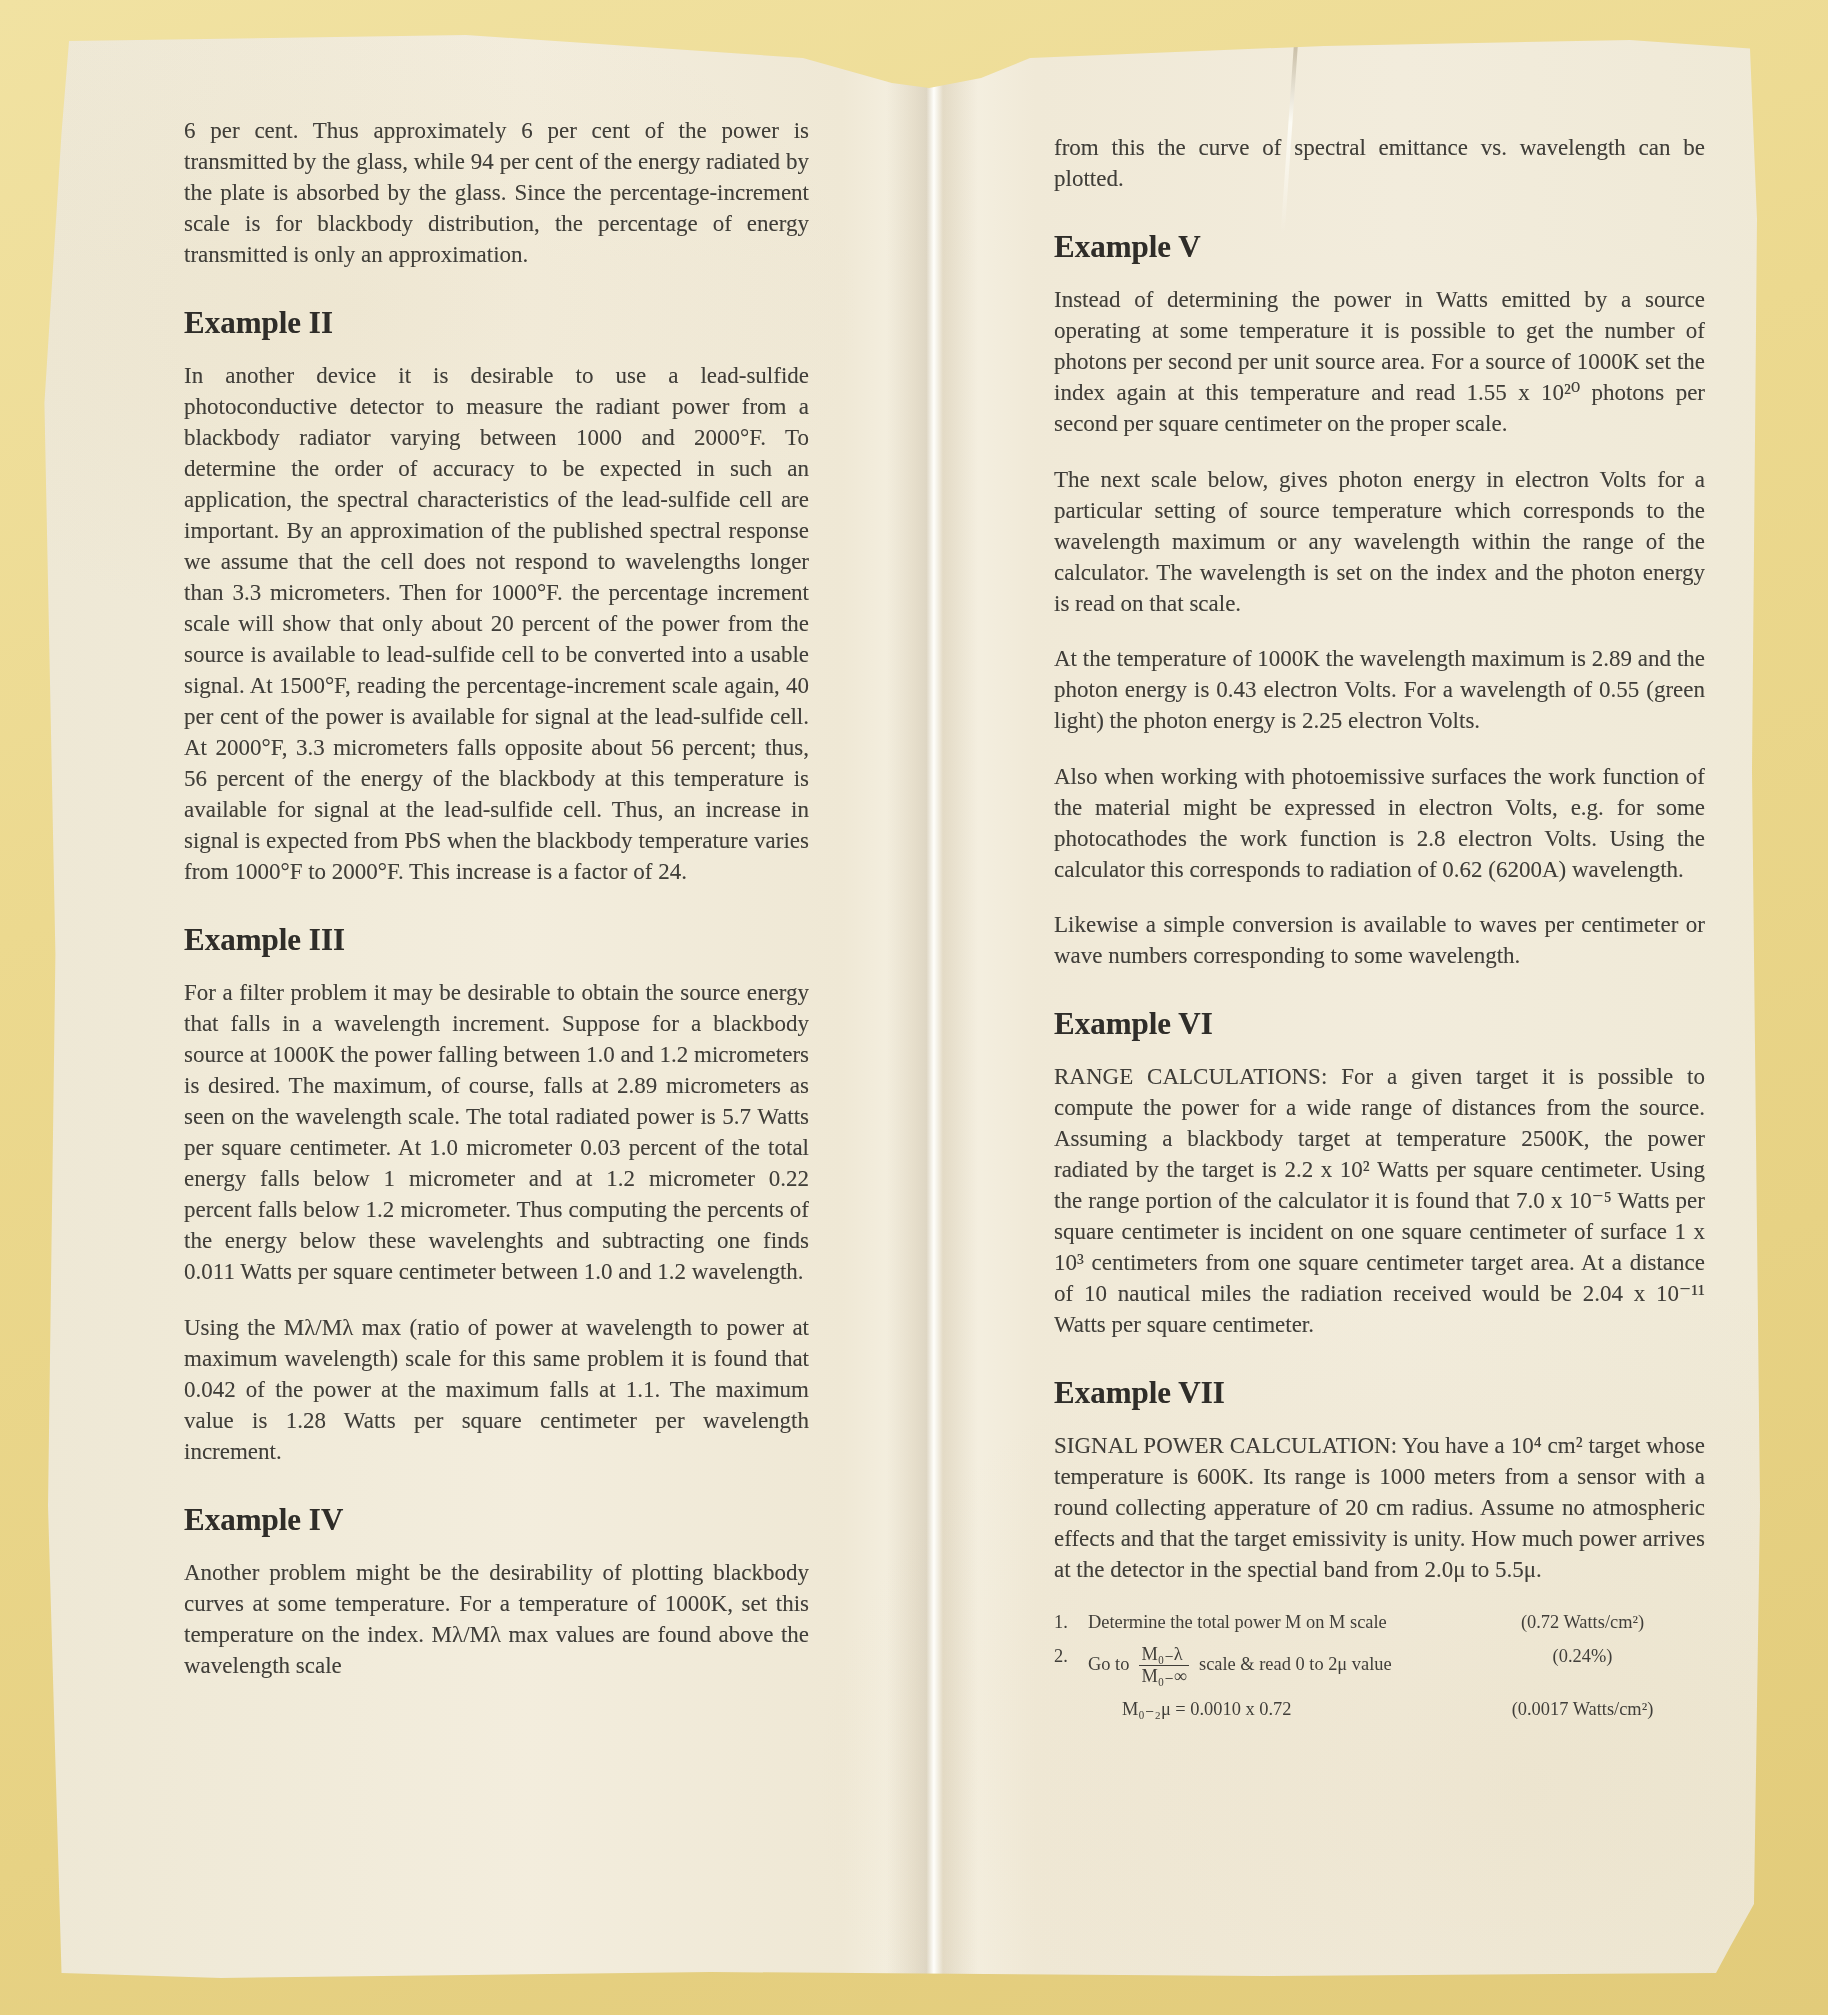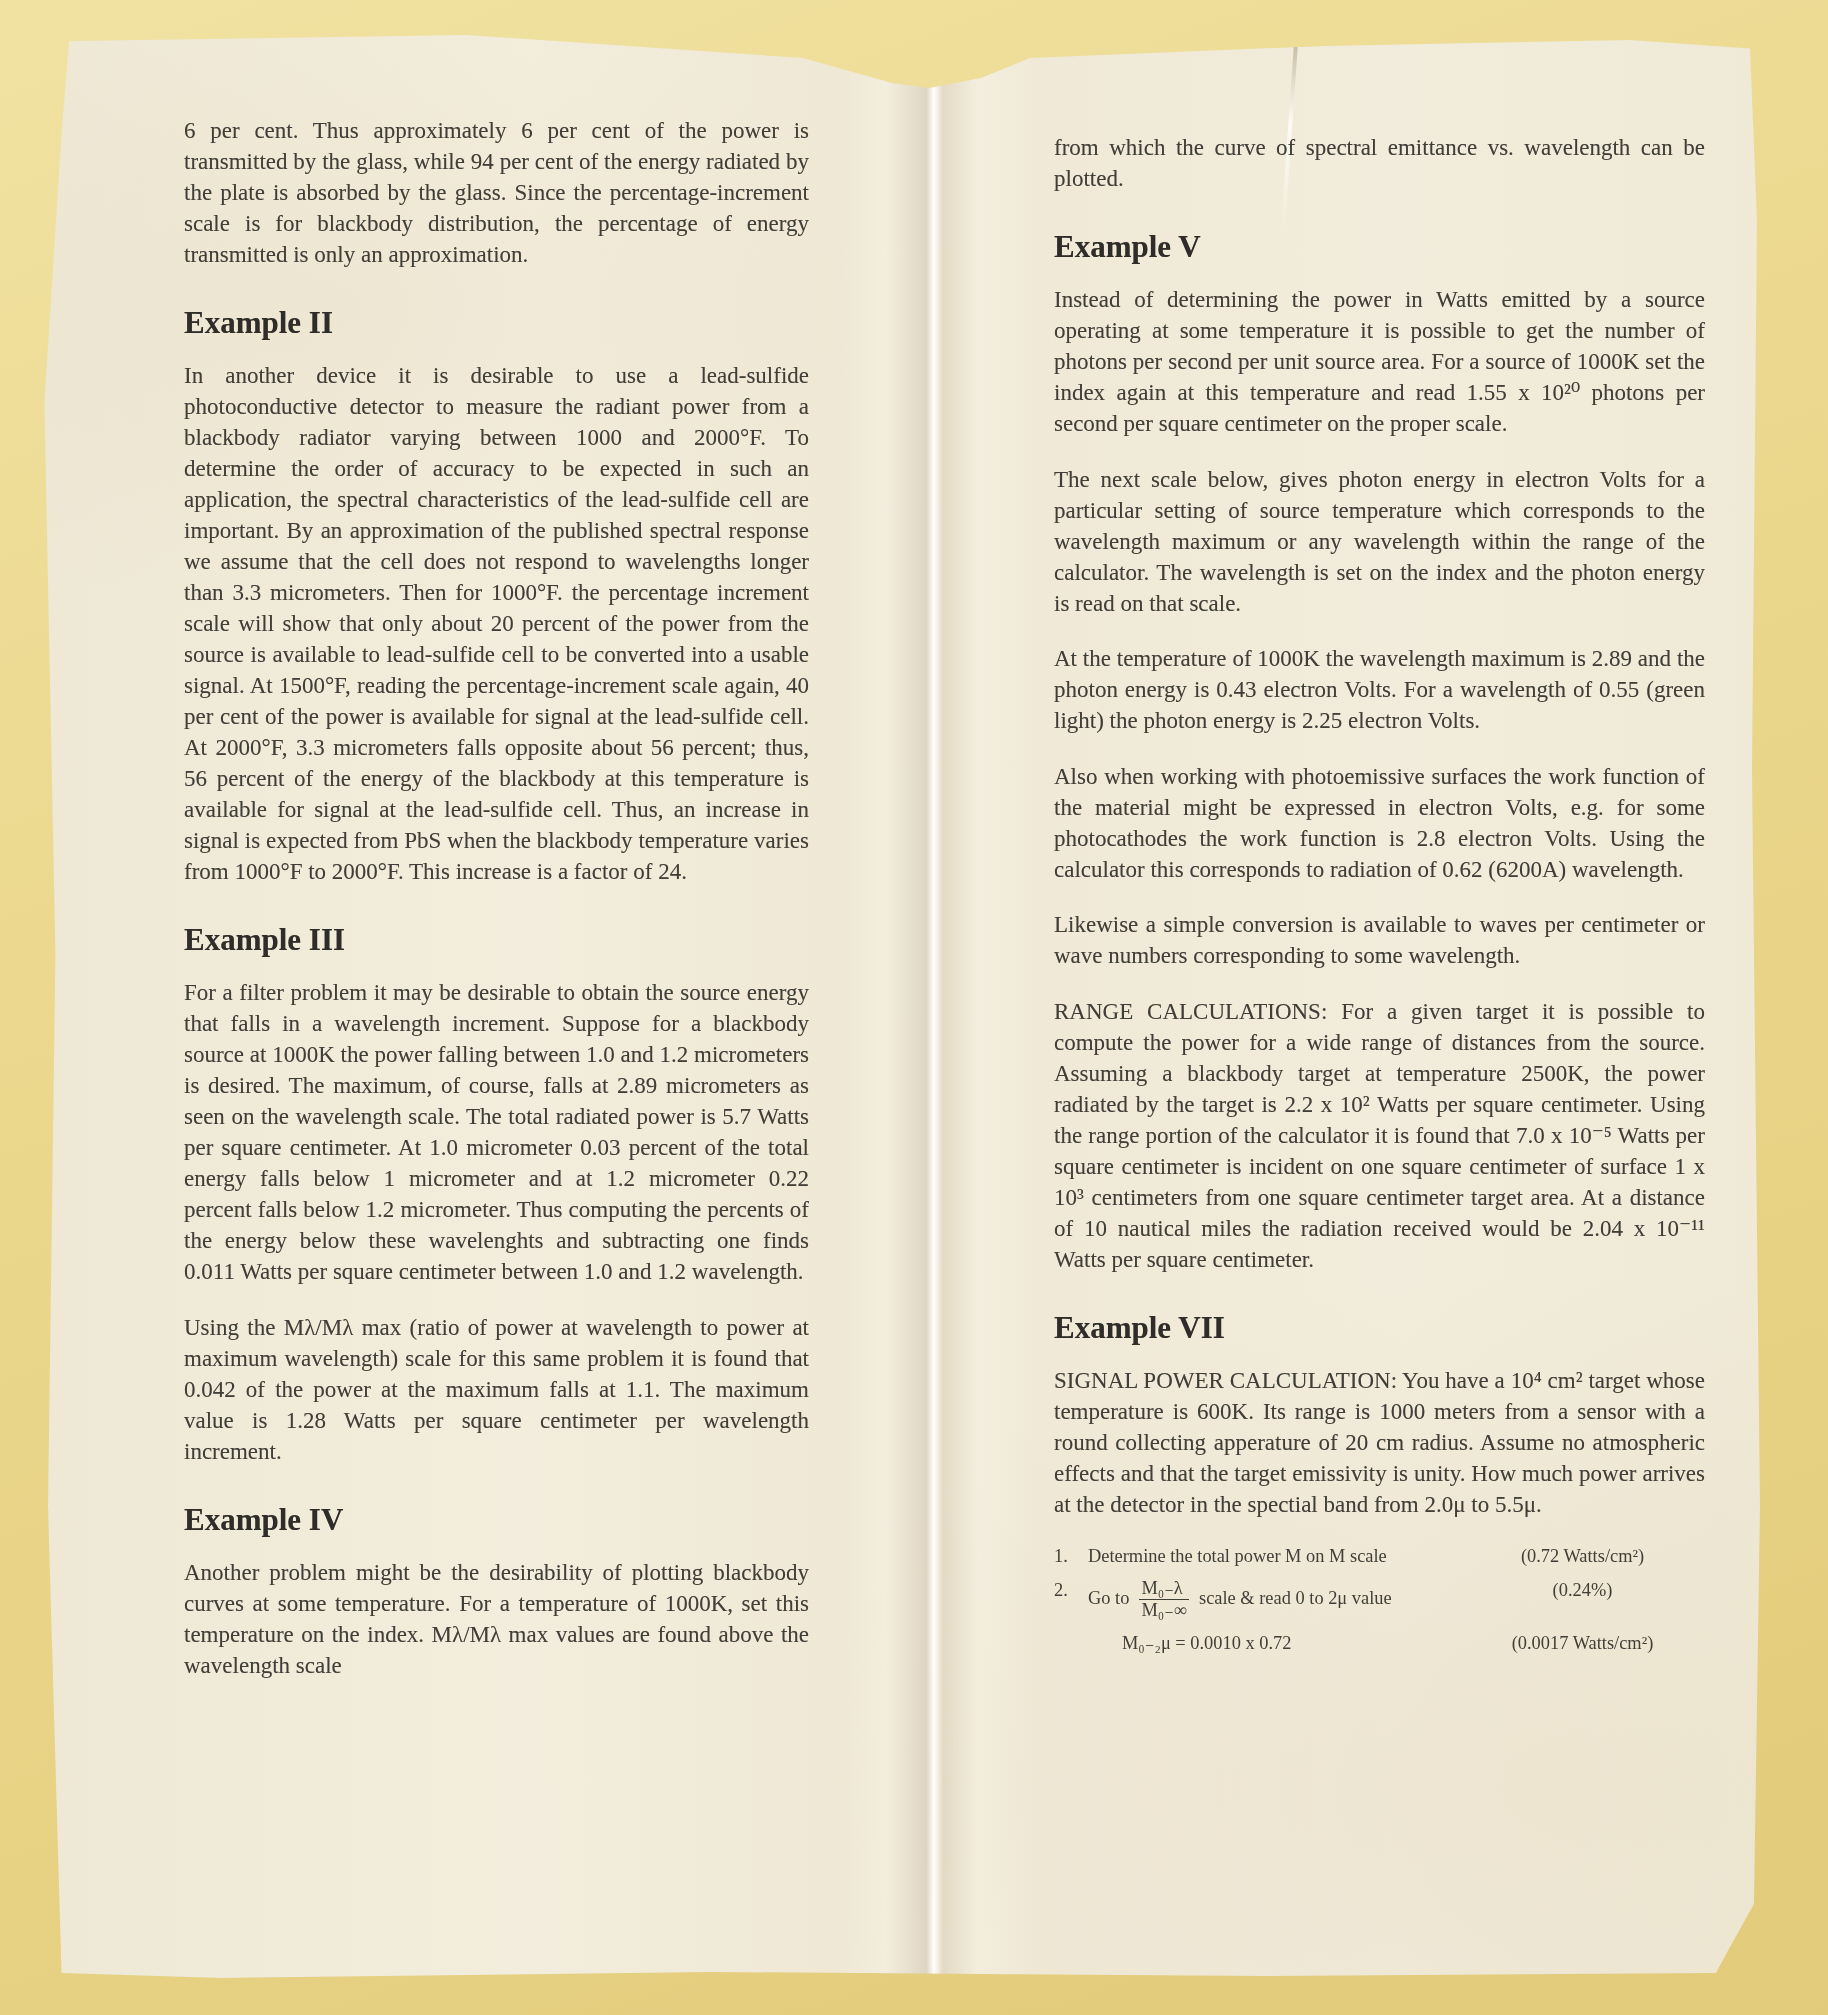--- a/index.html
+++ b/index.html
@@ -71,27 +71,28 @@
     <h3>Example II</h3>
     <p>In another device it is desirable to use a lead-sulfide photoconductive detector to measure the radiant power from a blackbody radiator varying between 1000 and 2000°F. To determine the order of accuracy to be expected in such an application, the spectral characteristics of the lead-sulfide cell are important. By an approximation of the published spectral response we assume that the cell does not respond to wavelengths longer than 3.3 micrometers. Then for 1000°F. the percentage increment scale will show that only about 20 percent of the power from the source is available to lead-sulfide cell to be converted into a usable signal. At 1500°F, reading the percentage-increment scale again, 40 per cent of the power is available for signal at the lead-sulfide cell. At 2000°F, 3.3 micrometers falls opposite about 56 percent; thus, 56 percent of the energy of the blackbody at this temperature is available for signal at the lead-sulfide cell. Thus, an increase in signal is expected from PbS when the blackbody temperature varies from 1000°F to 2000°F. This increase is a factor of 24.</p>
     <h3>Example III</h3>
     <p>For a filter problem it may be desirable to obtain the source energy that falls in a wavelength increment. Suppose for a blackbody source at 1000K the power falling between 1.0 and 1.2 micrometers is desired. The maximum, of course, falls at 2.89 micrometers as seen on the wavelength scale. The total radiated power is 5.7 Watts per square centimeter. At 1.0 micrometer 0.03 percent of the total energy falls below 1 micrometer and at 1.2 micrometer 0.22 percent falls below 1.2 micrometer. Thus computing the percents of the energy below these wavelenghts and subtracting one finds 0.011 Watts per square centimeter between 1.0 and 1.2 wavelength.</p>
     <p>Using the Mλ/Mλ max (ratio of power at wavelength to power at maximum wavelength) scale for this same problem it is found that 0.042 of the power at the maximum falls at 1.1. The maximum value is 1.28 Watts per square centimeter per wavelength increment.</p>
     <h3>Example IV</h3>
     <p>Another problem might be the desirability of plotting blackbody curves at some temperature. For a temperature of 1000K, set this temperature on the index. Mλ/Mλ max values are found above the wavelength scale</p>
   </div>
 
   <div class="col col-right">
-    <p>from which the curve of spectral emittance vs. wavelength can be plotted.</p>
+    <p>from this the curve of spectral emittance vs. wavelength can be plotted.</p>
     <h3>Example V</h3>
     <p>Instead of determining the power in Watts emitted by a source operating at some temperature it is possible to get the number of photons per second per unit source area. For a source of 1000K set the index again at this temperature and read 1.55 x 10²⁰ photons per second per square centimeter on the proper scale.</p>
     <p>The next scale below, gives photon energy in electron Volts for a particular setting of source temperature which corresponds to the wavelength maximum or any wavelength within the range of the calculator. The wavelength is set on the index and the photon energy is read on that scale.</p>
     <p>At the temperature of 1000K the wavelength maximum is 2.89 and the photon energy is 0.43 electron Volts. For a wavelength of 0.55 (green light) the photon energy is 2.25 electron Volts.</p>
     <p>Also when working with photoemissive surfaces the work function of the material might be expressed in electron Volts, e.g. for some photocathodes the work function is 2.8 electron Volts. Using the calculator this corresponds to radiation of 0.62 (6200A) wavelength.</p>
     <p>Likewise a simple conversion is available to waves per centimeter or wave numbers corresponding to some wavelength.</p>
+    <h3>Example VI</h3>
     <p>RANGE CALCULATIONS: For a given target it is possible to compute the power for a wide range of distances from the source. Assuming a blackbody target at temperature 2500K, the power radiated by the target is 2.2 x 10² Watts per square centimeter. Using the range portion of the calculator it is found that 7.0 x 10⁻⁵ Watts per square centimeter is incident on one square centimeter of surface 1 x 10³ centimeters from one square centimeter target area. At a distance of 10 nautical miles the radiation received would be 2.04 x 10⁻¹¹ Watts per square centimeter.</p>
     <h3>Example VII</h3>
     <p>SIGNAL POWER CALCULATION: You have a 10⁴ cm² target whose temperature is 600K. Its range is 1000 meters from a sensor with a round collecting apperature of 20 cm radius. Assume no atmospheric effects and that the target emissivity is unity. How much power arrives at the detector in the spectial band from 2.0μ to 5.5μ.</p>
 
     <div class="steps">
       <div class="step-row">
         <span class="step-num">1.</span>
         <span class="step-text">Determine the total power M on M scale</span>
         <span class="step-result">(0.72 Watts/cm²)</span>
       </div>

